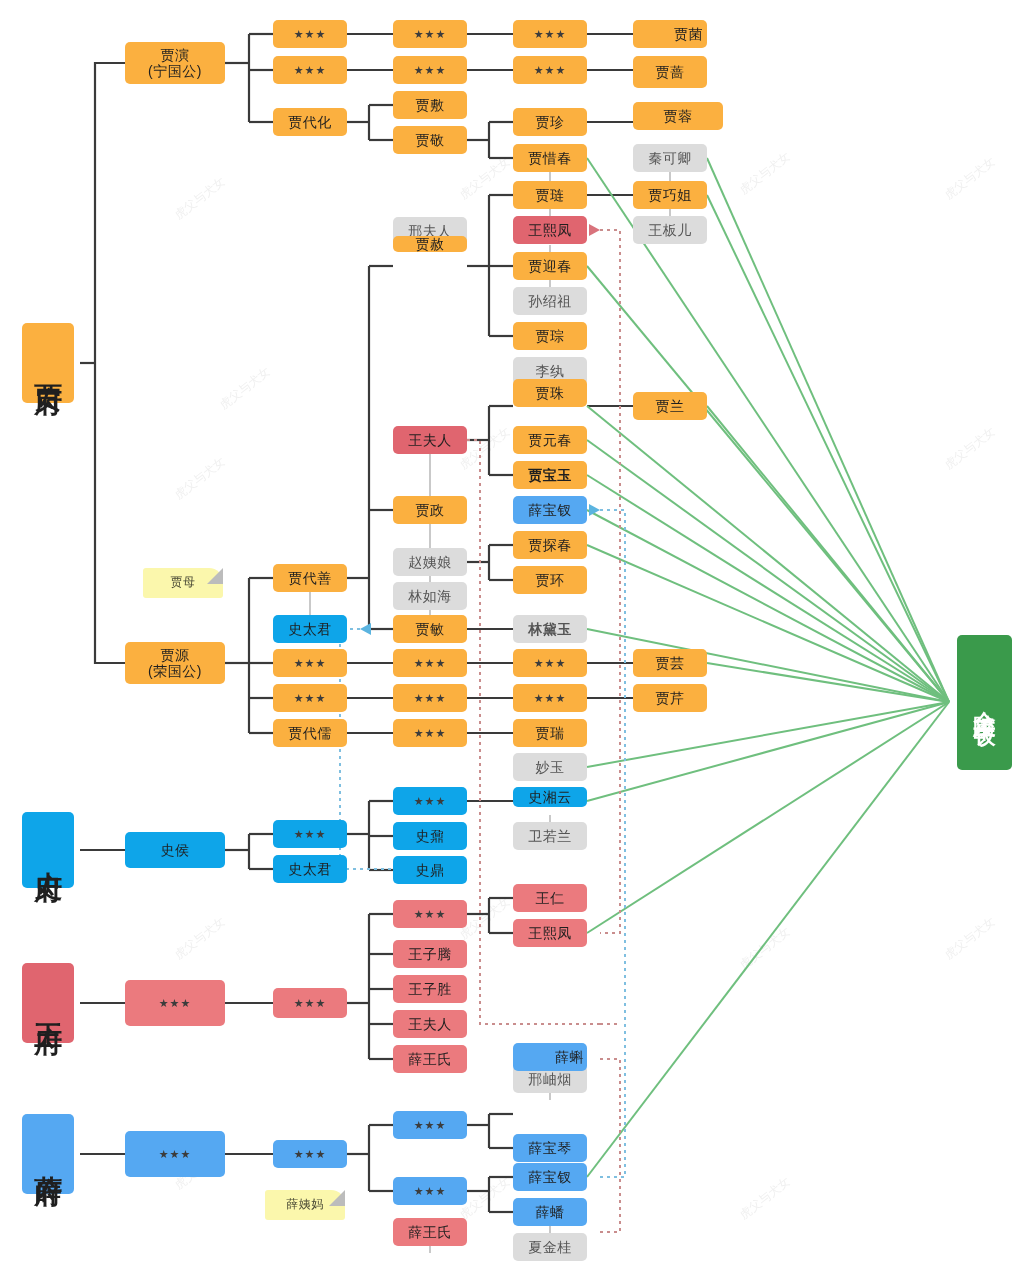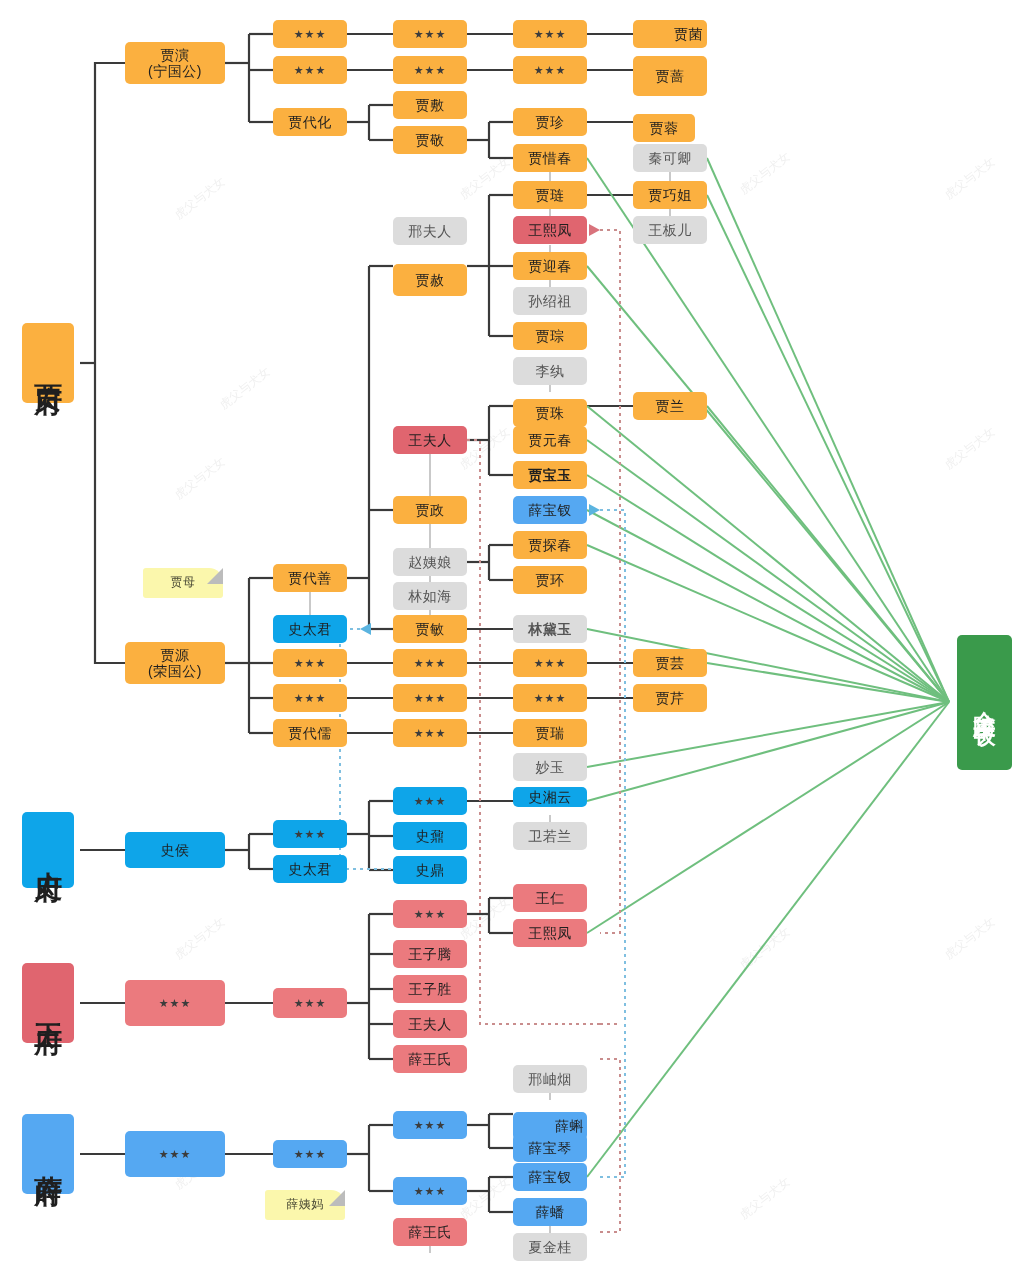--- a/index.html
+++ b/index.html
@@ -255,52 +255,52 @@
       <div class="node c-orange stars" style="left: 513px; top: 20px; width: 74px; height: 28px;">★★★</div>
       <div class="node c-orange stars" style="left: 513px; top: 56px; width: 74px; height: 28px;">★★★</div>
       <div class="node c-orange" style="left: 513px; top: 108px; width: 74px; height: 28px;">贾珍</div>
       <div class="node c-orange" style="left: 513px; top: 144px; width: 74px; height: 28px;">贾惜春</div>
       <div class="node c-orange" style="left: 513px; top: 181px; width: 74px; height: 28px;">贾琏</div>
       <div class="node c-red" style="left: 513px; top: 216px; width: 74px; height: 28px;">王熙凤</div>
       <div class="node c-orange" style="left: 513px; top: 252px; width: 74px; height: 28px;">贾迎春</div>
       <div class="node c-grey" style="left: 513px; top: 287px; width: 74px; height: 28px;">孙绍祖</div>
       <div class="node c-orange" style="left: 513px; top: 322px; width: 74px; height: 28px;">贾琮</div>
       <div class="node c-grey" style="left: 513px; top: 357px; width: 74px; height: 28px;">李纨</div>
-      <div class="node c-orange" style="left: 513px; top: 399px; width: 74px; height: 28px; text-align: center;">贾珠</div>
+      <div class="node c-orange" style="left: 513px; top: 379px; width: 74px; height: 28px; text-align: center;">贾珠</div>
       <div class="node c-orange" style="left: 513px; top: 426px; width: 74px; height: 28px;">贾元春</div>
       <div class="node c-orange bold" style="left: 513px; top: 461px; width: 74px; height: 28px;">贾宝玉</div>
       <div class="node c-blue" style="left: 513px; top: 496px; width: 74px; height: 28px;">薛宝钗</div>
       <div class="node c-orange" style="left: 513px; top: 531px; width: 74px; height: 28px;">贾探春</div>
       <div class="node c-orange" style="left: 513px; top: 566px; width: 74px; height: 28px;">贾环</div>
       <div class="node c-grey bold" style="left: 513px; top: 615px; width: 74px; height: 28px;">林黛玉</div>
       <div class="node c-orange stars" style="left: 513px; top: 649px; width: 74px; height: 28px;">★★★</div>
       <div class="node c-orange stars" style="left: 513px; top: 684px; width: 74px; height: 28px;">★★★</div>
       <div class="node c-orange" style="left: 513px; top: 719px; width: 74px; height: 28px;">贾瑞</div>
       <div class="node c-grey" style="left: 513px; top: 753px; width: 74px; height: 28px;">妙玉</div>
       <div class="node c-cyan" style="left: 513px; top: 787px; width: 74px; height: 20px;">史湘云</div>
       <div class="node c-grey" style="left: 513px; top: 822px; width: 74px; height: 28px;">卫若兰</div>
       <div class="node c-red2" style="left: 513px; top: 884px; width: 74px; height: 28px;">王仁</div>
       <div class="node c-red2" style="left: 513px; top: 919px; width: 74px; height: 28px;">王熙凤</div>
       <div class="node c-grey" style="left: 513px; top: 1065px; width: 74px; height: 28px;">邢岫烟</div>
-      <div class="node c-blue" style="left: 513px; top: 1112px; width: 74px; height: 28px; padding-left: 39px;">薛蝌</div>
+      <div class="node c-blue" style="left: 513px; top: 1043px; width: 74px; height: 28px; padding-left: 39px;">薛蝌</div>
       <div class="node c-blue" style="left: 513px; top: 1134px; width: 74px; height: 28px;">薛宝琴</div>
       <div class="node c-blue" style="left: 513px; top: 1163px; width: 74px; height: 28px;">薛宝钗</div>
       <div class="node c-blue" style="left: 513px; top: 1198px; width: 74px; height: 28px;">薛蟠</div>
       <div class="node c-grey" style="left: 513px; top: 1233px; width: 74px; height: 28px;">夏金桂</div>
       <div class="node c-orange" style="left: 633px; top: 20px; width: 74px; height: 28px; padding-left: 37px;">贾菌</div>
-      <div class="node c-orange" style="left: 633px; top: 56px; width: 74px; height: 40px;">贾蔷</div>
-      <div class="node c-orange" style="left: 633px; top: 114px; width: 62px; height: 28px;">贾蓉</div>
+      <div class="node c-orange" style="left: 633px; top: 56px; width: 74px; height: 32px;">贾蔷</div>
+      <div class="node c-orange" style="left: 633px; top: 102px; width: 90px; height: 28px;">贾蓉</div>
       <div class="node c-grey" style="left: 633px; top: 144px; width: 74px; height: 28px;">秦可卿</div>
       <div class="node c-orange" style="left: 633px; top: 181px; width: 74px; height: 28px;">贾巧姐</div>
       <div class="node c-grey" style="left: 633px; top: 216px; width: 74px; height: 28px;">王板儿</div>
       <div class="node c-orange" style="left: 633px; top: 392px; width: 74px; height: 28px;">贾兰</div>
       <div class="node c-orange" style="left: 633px; top: 649px; width: 74px; height: 28px;">贾芸</div>
       <div class="node c-orange" style="left: 633px; top: 684px; width: 74px; height: 28px;">贾芹</div>
       <div class="node c-grey" style="left: 393px; top: 217px; width: 74px; height: 28px;">邢夫人</div>
-      <div class="node c-orange" style="left: 393px; top: 264px; width: 74px; height: 32px;">贾赦</div>
+      <div class="node c-orange" style="left: 393px; top: 236px; width: 74px; height: 16px;">贾赦</div>
       <div class="node c-red" style="left: 393px; top: 426px; width: 74px; height: 28px;">王夫人</div>
       <div class="node c-orange" style="left: 393px; top: 496px; width: 74px; height: 28px;">贾政</div>
       <div class="node c-grey" style="left: 393px; top: 548px; width: 74px; height: 28px;">赵姨娘</div>
       <div class="node c-grey" style="left: 393px; top: 582px; width: 74px; height: 28px;">林如海</div>
       <div class="node c-orange" style="left: 393px; top: 615px; width: 74px; height: 28px;">贾敏</div>
       <div class="node c-orange stars" style="left: 393px; top: 649px; width: 74px; height: 28px;">★★★</div>
       <div class="node c-orange stars" style="left: 393px; top: 684px; width: 74px; height: 28px;">★★★</div>
       <div class="node c-orange stars" style="left: 393px; top: 719px; width: 74px; height: 28px;">★★★</div>
       <div class="node c-orange" style="left: 273px; top: 564px; width: 74px; height: 28px;">贾代善</div>
       <div class="node c-cyan" style="left: 273px; top: 615px; width: 74px; height: 28px;">史太君</div>

